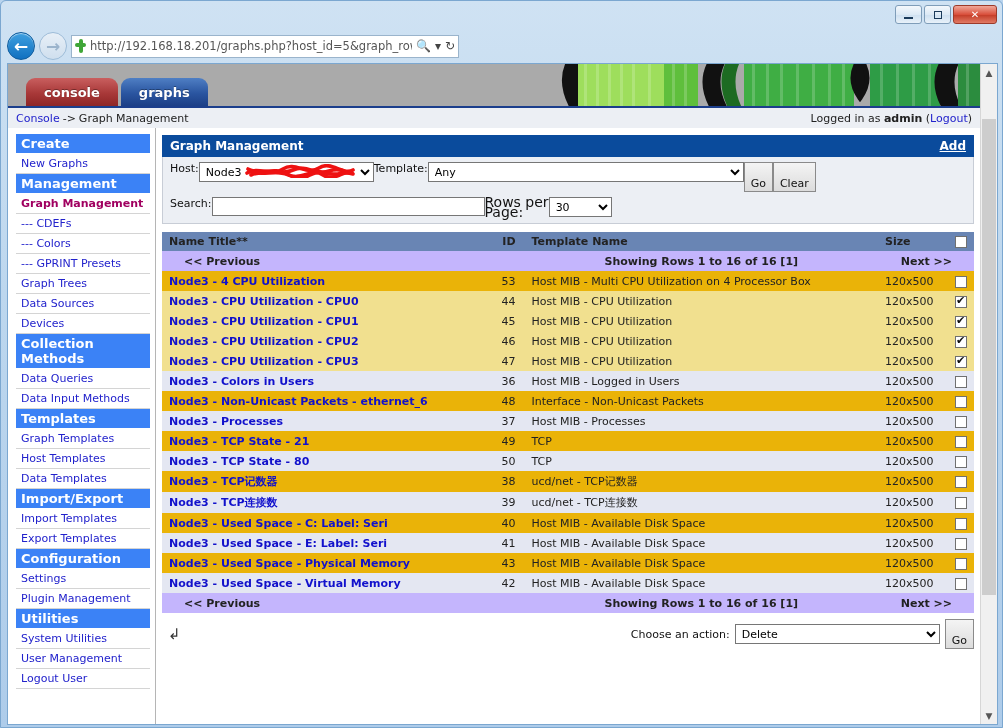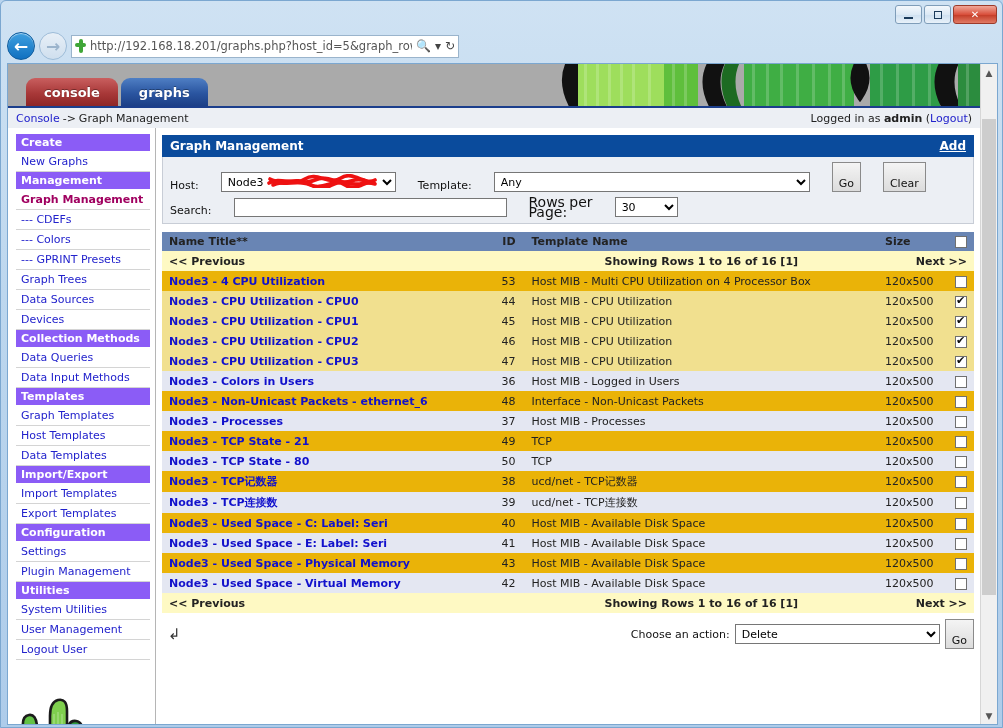--- a/index.html
+++ b/index.html
@@ -133,21 +133,21 @@
   #breadcrumbbar .right { margin-left:auto; }
   #breadcrumbbar a, .lnk { color:#2222cc; text-decoration:none; }
 
   
   #body-cols { display:flex; height:596px; }
   #sidebar {
     width:148px; border-right:1px solid #b5b5b5; background:#fff;
     padding:6px 5px 0 8px;
   }
   .nav-head {
-    background:#8b5cf6; color:#fff; font-weight:bold; font-size:11px;
+    background:#3b82f6; color:#fff; font-weight:bold; font-size:13px;
     padding:2px 5px; margin:0 0 1px 0;
   }
   .nav-item {
     padding:3px 5px; border-bottom:1px solid #d4d4d4;
     font-size:11px; color:#2222cc;
   }
   .nav-item.current { font-weight:bold; color:#a00060; }
   .nav-item.sub { color:#2222cc; }
   #cactus-logo { margin:26px auto 0; width:84px; height:72px; position:relative; }
 
@@ -157,21 +157,21 @@
     background:#0a4b9c; color:#fff; font-weight:bold; font-size:12px;
     padding:3px 7px; display:flex; align-items:center;
     border:1px solid #0a4b9c;
   }
   .panel-title .addlink { margin-left:auto; color:#fff; font-weight:bold; }
 
   #filter-area {
     background:#eceff4; border:1px solid #c8cdd6; border-top:none;
     padding:5px 7px 6px 7px;
   }
-  .frow { display:flex; align-items:flex-end; gap:22px; margin-bottom:5px; }
+  .frow { display:flex; align-items:flex-start; gap:0; margin-bottom:5px; }
   .frow:last-child { margin-bottom:0; }
   .flabel { font-size:11px; color:#111; }
   select, input[type=text] {
     font-family:"DejaVu Sans","Liberation Sans",sans-serif; font-size:11px;
     border:1px solid #767676; background:#fff; height:19px; padding:1px 2px;
   }
   select { height:20px; }
   .btn {
     font-family:"DejaVu Sans","Liberation Sans",sans-serif; font-size:11px;
     background:linear-gradient(to bottom,#f4f4f4,#dcdcdc);
@@ -180,22 +180,22 @@
   #host-select-wrap { position:relative; width:175px; }
   #host-redact {
     position:absolute; left:46px; top:2px; width:110px; height:14px;
     pointer-events:none;
   }
   .rowsper { font-size:14px; line-height:10px; color:#111; }
 
   
   #graphs-table { width:100%; border-collapse:collapse; margin-top:7px; }
   .navbar-row td {
-    background:#fef9c3; color:#fff; font-weight:bold; font-size:11.5px;
-    padding:3px 7px;
+    background:#c4b5fd; color:#fff; font-weight:bold; font-size:11.5px;
+    padding:3px 22px;
   }
   .navbar-row .mid { text-align:center; font-weight:bold; }
   .navbar-row .rt { text-align:right; }
   thead.hdr td {
     background:#6985b4; color:#fff; font-weight:bold; font-size:11px;
     padding:3px 7px; border-top:1px solid #fff;
   }
   #graphs-table td { font-size:11px; color:#222; }
   tbody tr td { padding:3px 7px; height:20px; }
   tr.r-odd  td { background:#eab308; }

